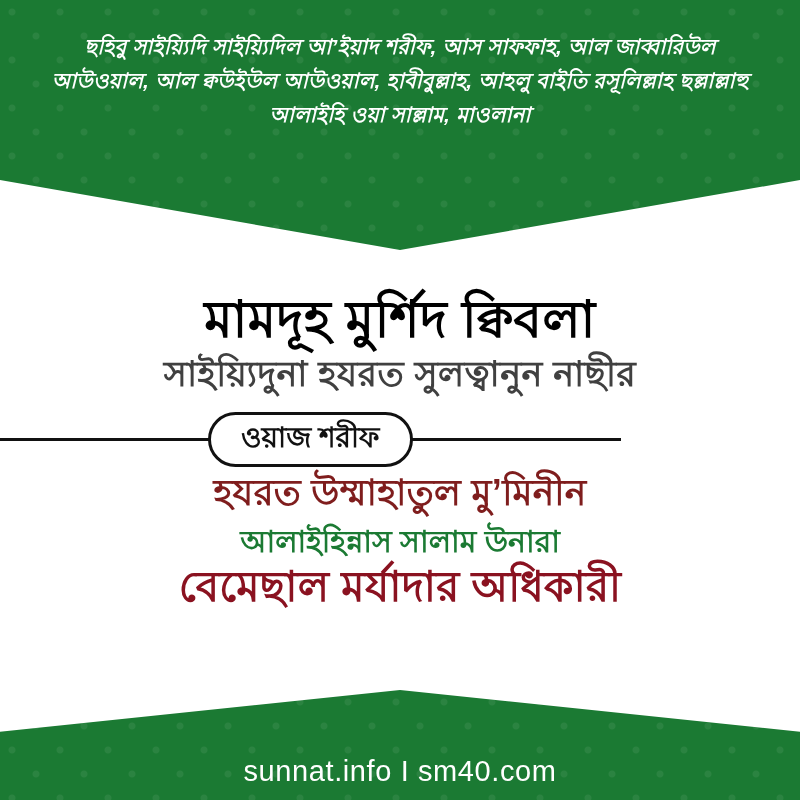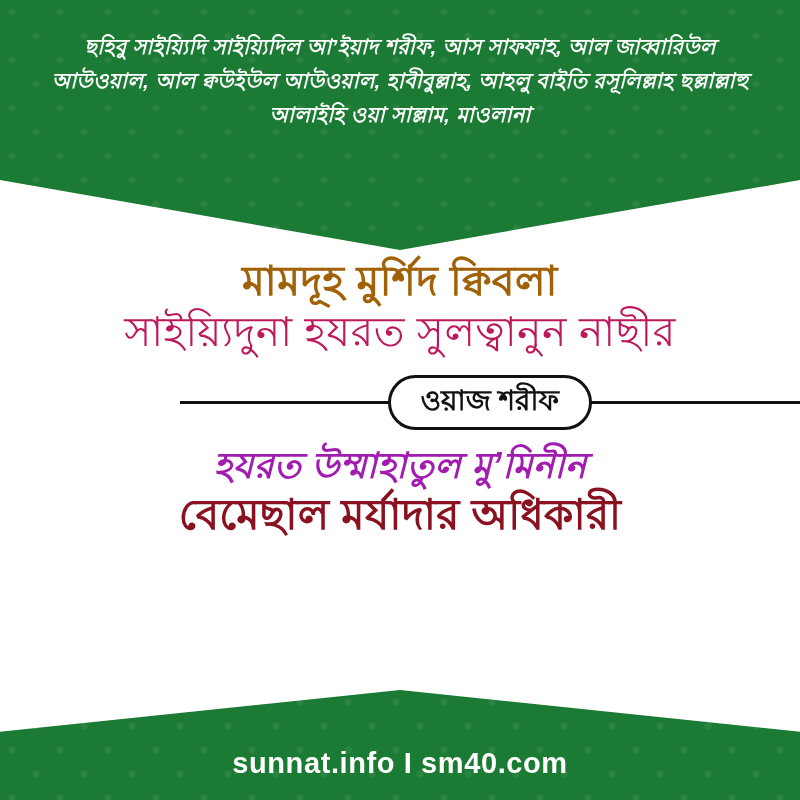--- a/index.html
+++ b/index.html
@@ -58,45 +58,45 @@
   .middle {
     position: absolute;
     left: 0;
     top: 250px;
     width: 800px;
     height: 500px;
     text-align: center;
   }
 
   .line-red-1 {
-    margin-top: 6px;
-    color: #a16207;
-    font-size: 41px;
+    margin-top: 38px;
+    color: #000000;
+    font-size: 51px;
     font-weight: bold;
     line-height: 1.25;
     letter-spacing: 0.5px;
   }
 
   .line-red-2 {
-    color: #be185d;
-    font-size: 41px;
-    font-weight: normal;
+    color: #404040;
+    font-size: 35px;
+    font-weight: bold;
     line-height: 1.25;
     letter-spacing: 0.5px;
   }
 
   
   .pill-row {
     position: relative;
     width: 800px;
     height: 60px;
     margin-top: 14px;
     display: flex;
     align-items: center;
-    justify-content: flex-end;
+    justify-content: flex-start;
   }
   .rule {
     height: 3px;
     background: #111111;
     width: 210px;
     flex: 0 0 auto;
   }
   .pill {
     border: 3px solid #111111;
     border-radius: 40px;
@@ -106,27 +106,25 @@
     color: #111111;
     font-size: 28px;
     font-weight: bold;
     line-height: 1.2;
     white-space: nowrap;
     position: relative;
     z-index: 2;
   }
 
   .line-green-big {
-    margin-top: 10px;
-    color: #a21caf;
+    color: #7f1d1d;
     font-size: 36px;
     font-weight: bold;
     line-height: 1.3;
     letter-spacing: 0.3px;
-    font-style: italic;
   }
 
   .line-green-small {
     margin-top: 6px;
     color: #1b7a33;
     font-size: 30px;
     font-weight: bold;
     line-height: 1.3;
   }
 
@@ -150,26 +148,26 @@
       radial-gradient(circle at 12px 12px, rgba(255,255,255,0.07) 3px, rgba(255,255,255,0) 4px),
       radial-gradient(circle at 36px 36px, rgba(255,255,255,0.07) 3px, rgba(255,255,255,0) 4px);
     background-size: 48px 48px, 48px 48px;
     clip-path: polygon(0 38%, 50% 0, 100% 38%, 100% 100%, 0 100%);
     -webkit-clip-path: polygon(0 38%, 50% 0, 100% 38%, 100% 100%, 0 100%);
   }
 
   .footer-text {
     position: absolute;
     left: 0;
-    bottom: 20px;
+    bottom: 12px;
     width: 800px;
     text-align: center;
     color: #ffffff;
     font-size: 29px;
-    font-weight: bold;
+    font-weight: normal;
     letter-spacing: 0.6px;
   }
 </style>
 </head>
 <body>
 
 <div class="poster">
 
   <div class="top-banner"></div>
 
@@ -182,20 +180,21 @@
     <div class="line-red-2">সাইয়্যিদুনা হযরত সুলত্বানুন নাছীর</div>
 
     <div class="pill-row">
       <div class="rule"></div>
       <div class="pill">ওয়াজ শরীফ</div>
       <div class="rule"></div>
     </div>
 
     <div class="line-green-big">হযরত উম্মাহাতুল মু’মিনীন</div>
 
+    <div class="line-green-small">আলাইহিন্নাস সালাম উনারা</div>
 
     <div class="line-maroon">বেমেছাল মর্যাদার অধিকারী</div>
 
   </div>
 
   <div class="bottom-banner"></div>
 
   <div class="footer-text">sunnat.info I sm40.com</div>
 
 </div>

